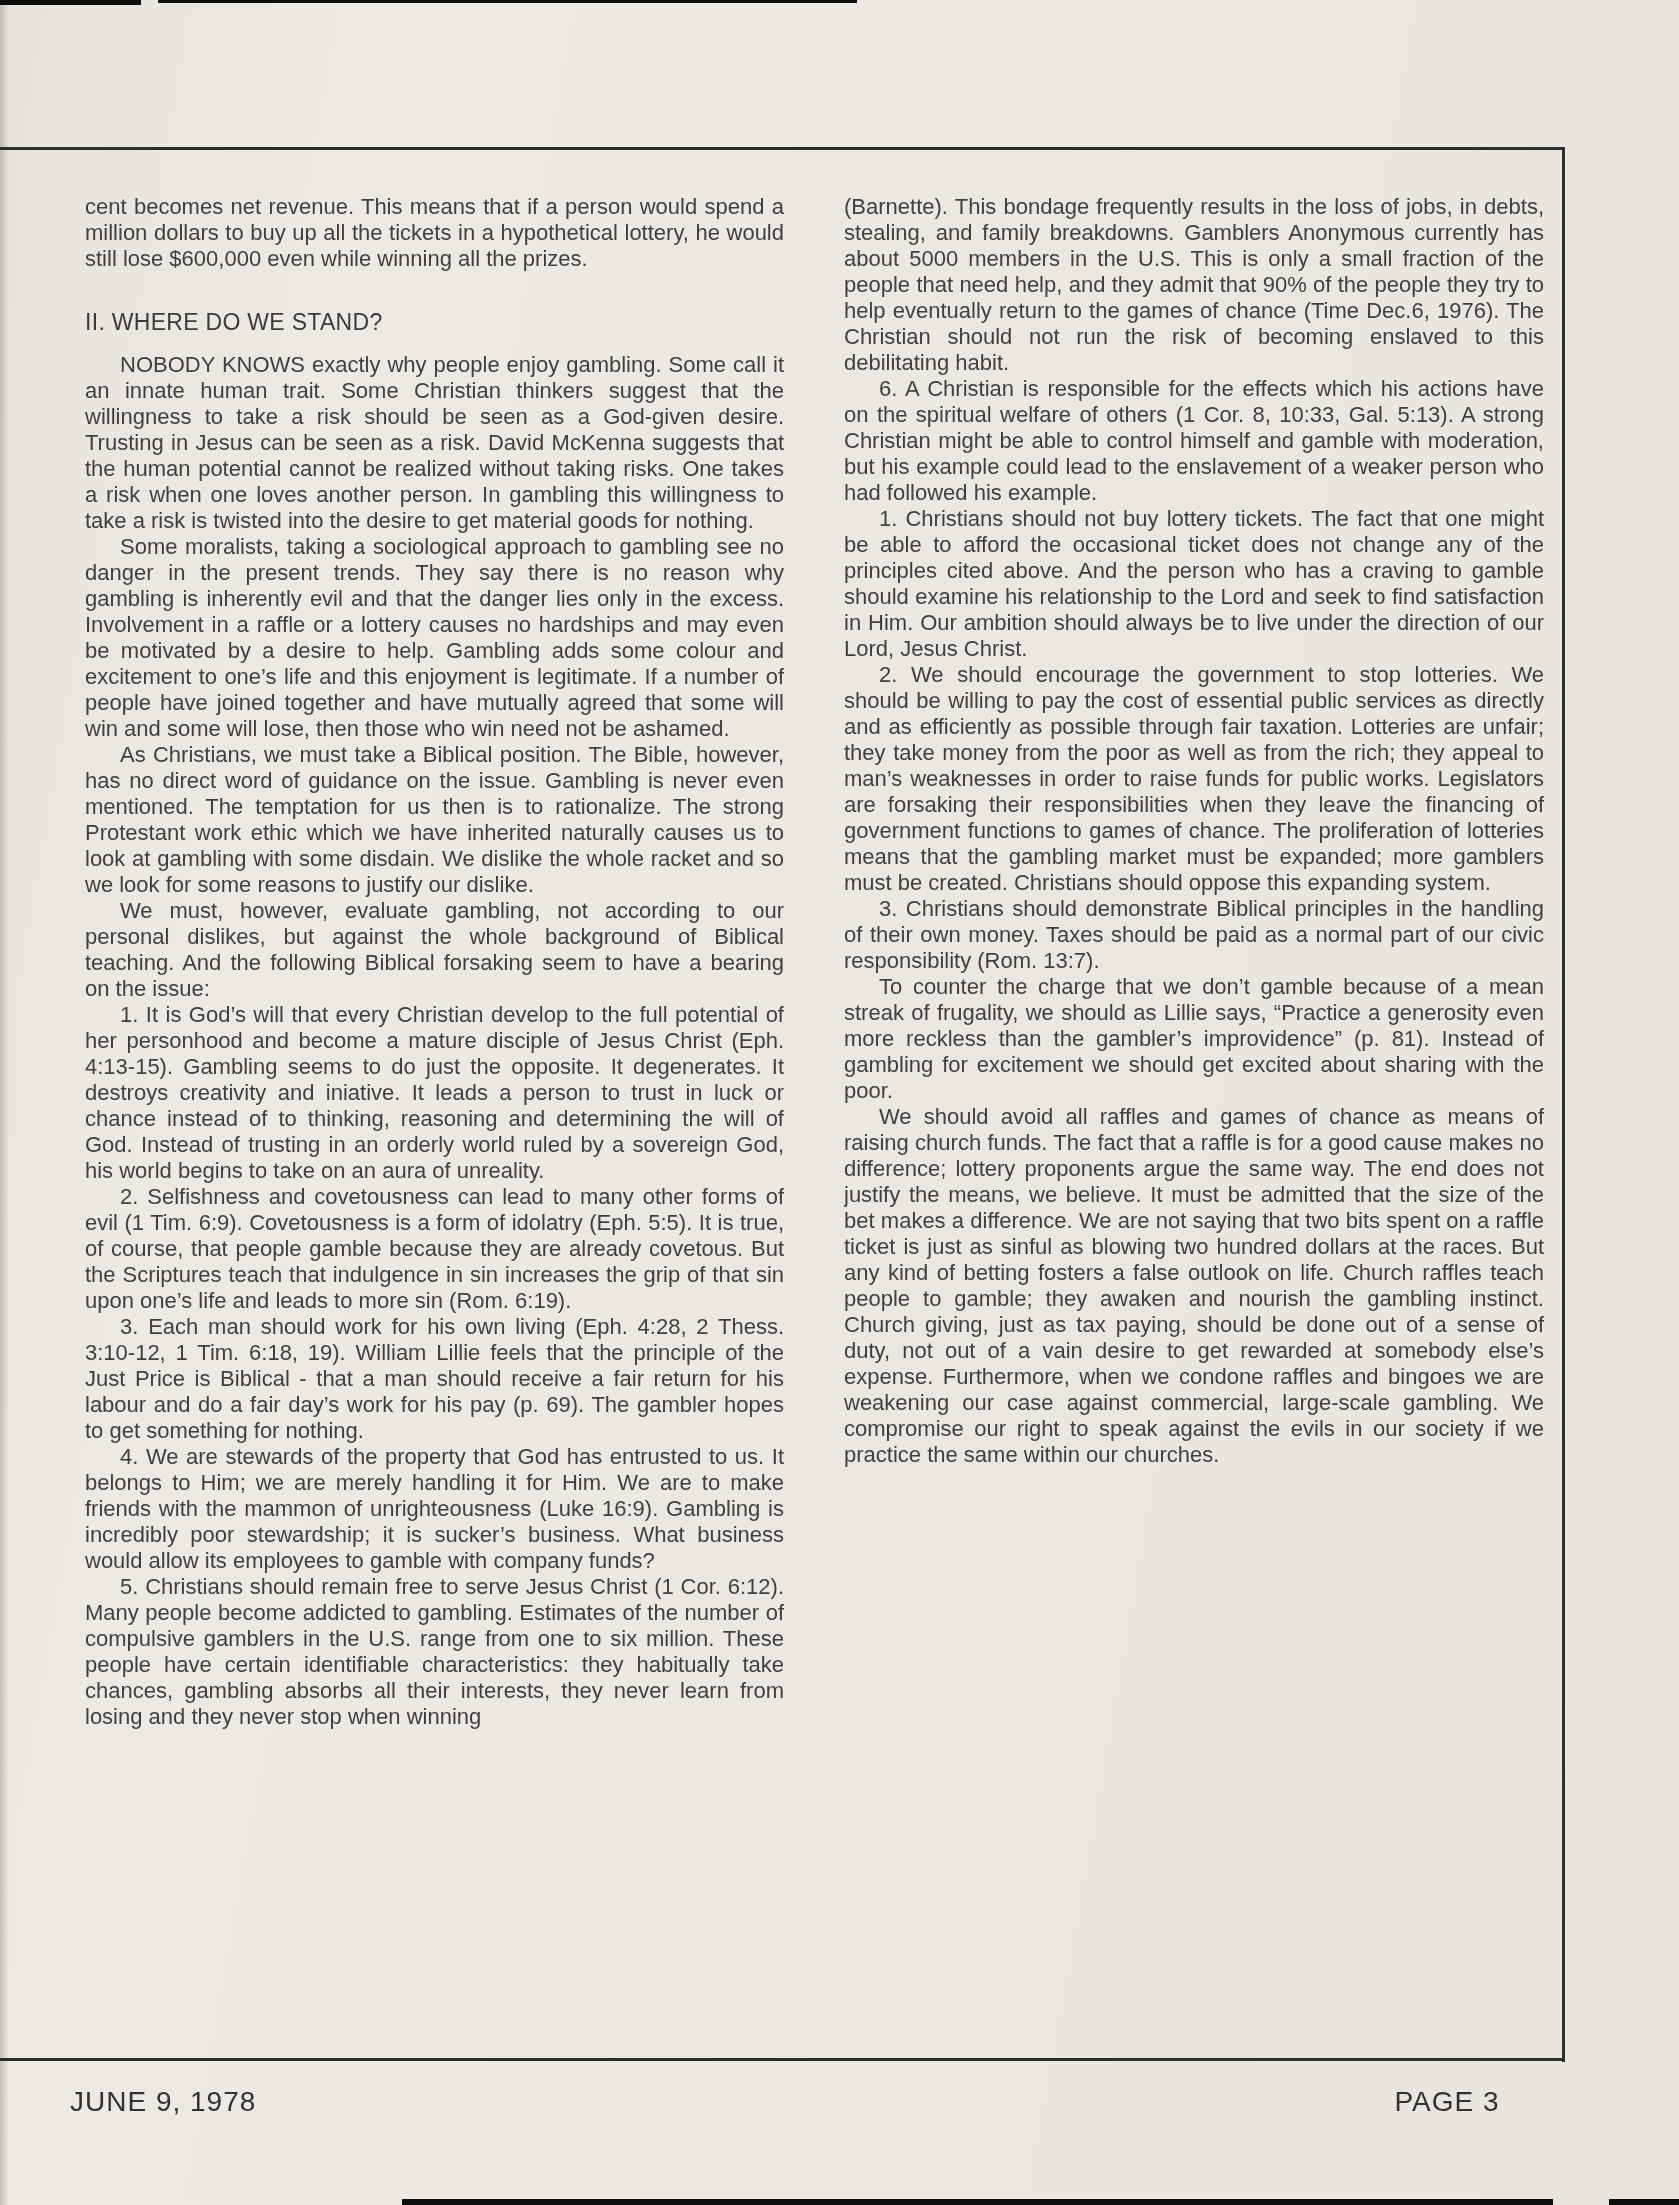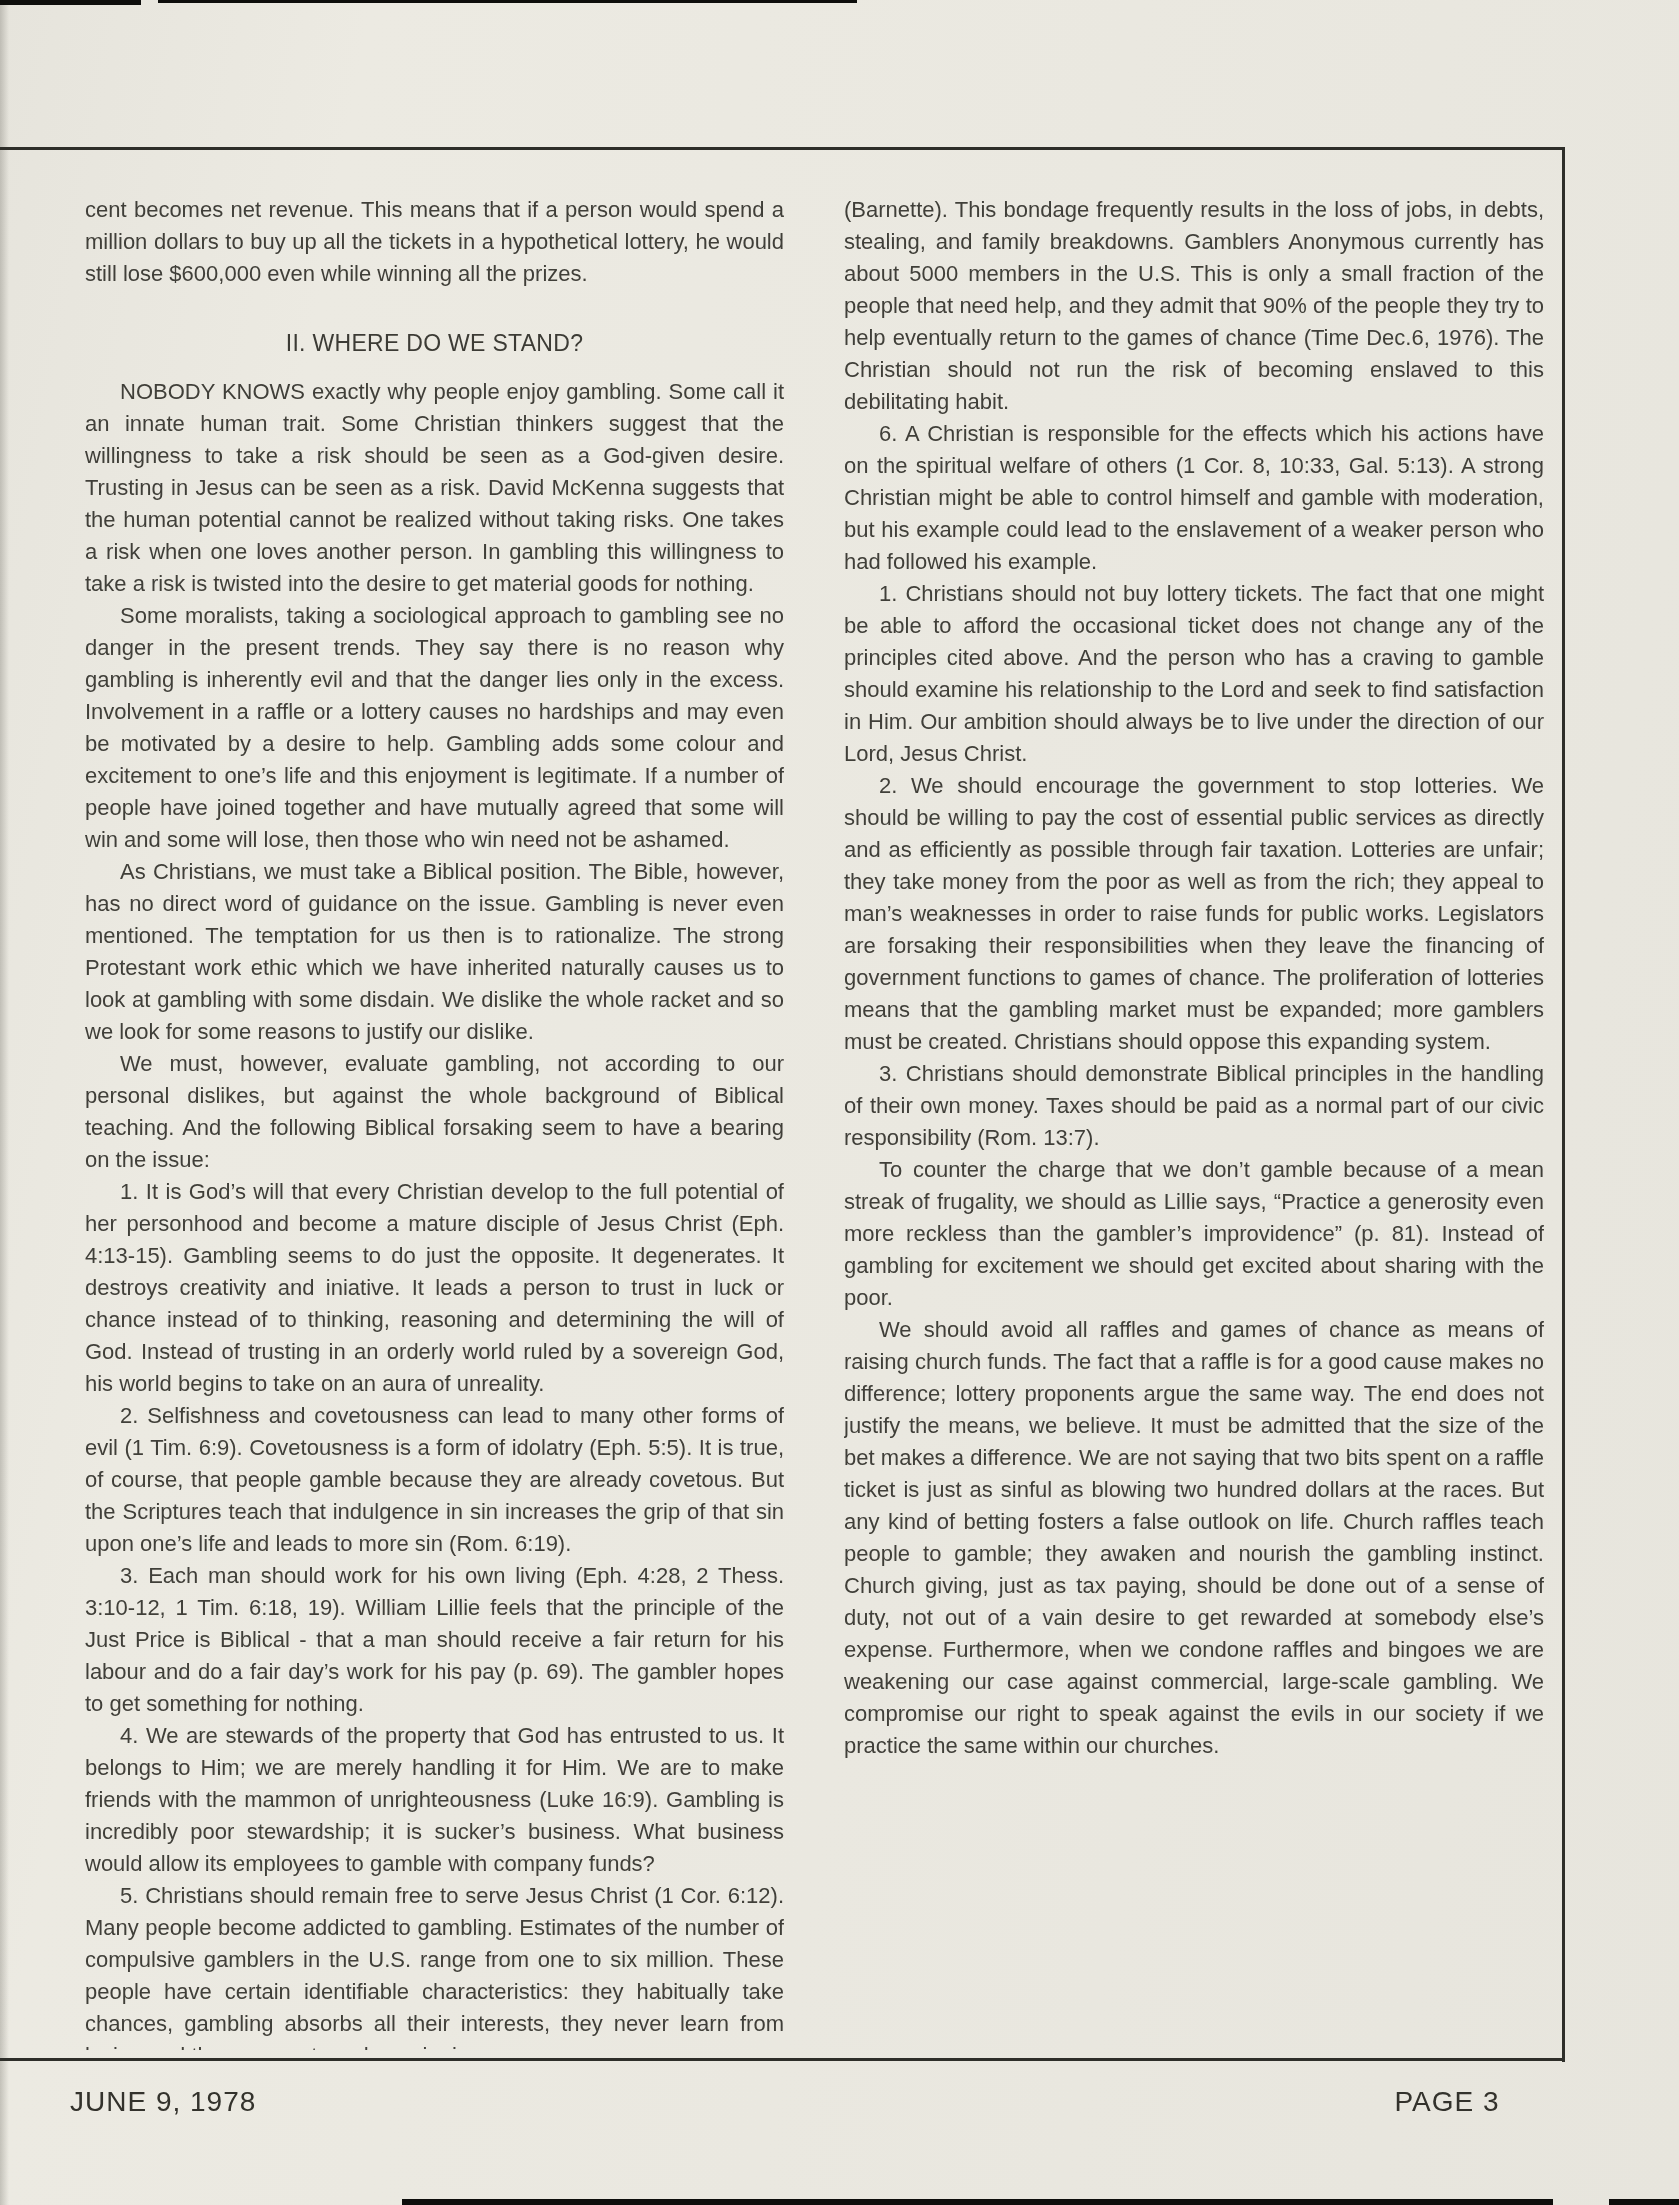--- a/index.html
+++ b/index.html
@@ -24,31 +24,31 @@
   .art-bottom-b{left:1609px;top:2199px;width:71px;height:6.7px;}
   
   .rule{position:absolute;background:#2e2e29;}
   .rule-top{left:0;top:147px;width:1565px;height:3.3px;}
   .rule-right{left:1562px;top:147px;width:3.3px;height:1915px;}
   .rule-footer{left:0;top:2058px;width:1565px;height:3.3px;}
   
   .col{
     position:absolute;top:194px;height:1856px;overflow:hidden;
     color:#403f39;
-    font-size:22px;line-height:32px;
+    font-size:22px;line-height:26px;
     text-align:justify;
   }
   .col-left{left:85px;width:699px;}
   .col-right{left:844px;width:700px;}
   .col p{margin:0;}
   .col p.ind{text-indent:35px;}
   .col h2{
     margin:37px 0 16.6px 0;
     font-size:23px;font-weight:400;letter-spacing:0.3px;
-    text-align:center;color:#3c3b35;
+    text-align:left;color:#3c3b35;
   }
   
   .footer-date,.footer-page{
     position:absolute;top:2086px;
     font-size:28px;letter-spacing:1px;color:#33322c;
   }
   .footer-date{left:70px;}
   .footer-page{left:1330px;width:234px;text-align:center;}
 </style>
 </head>

